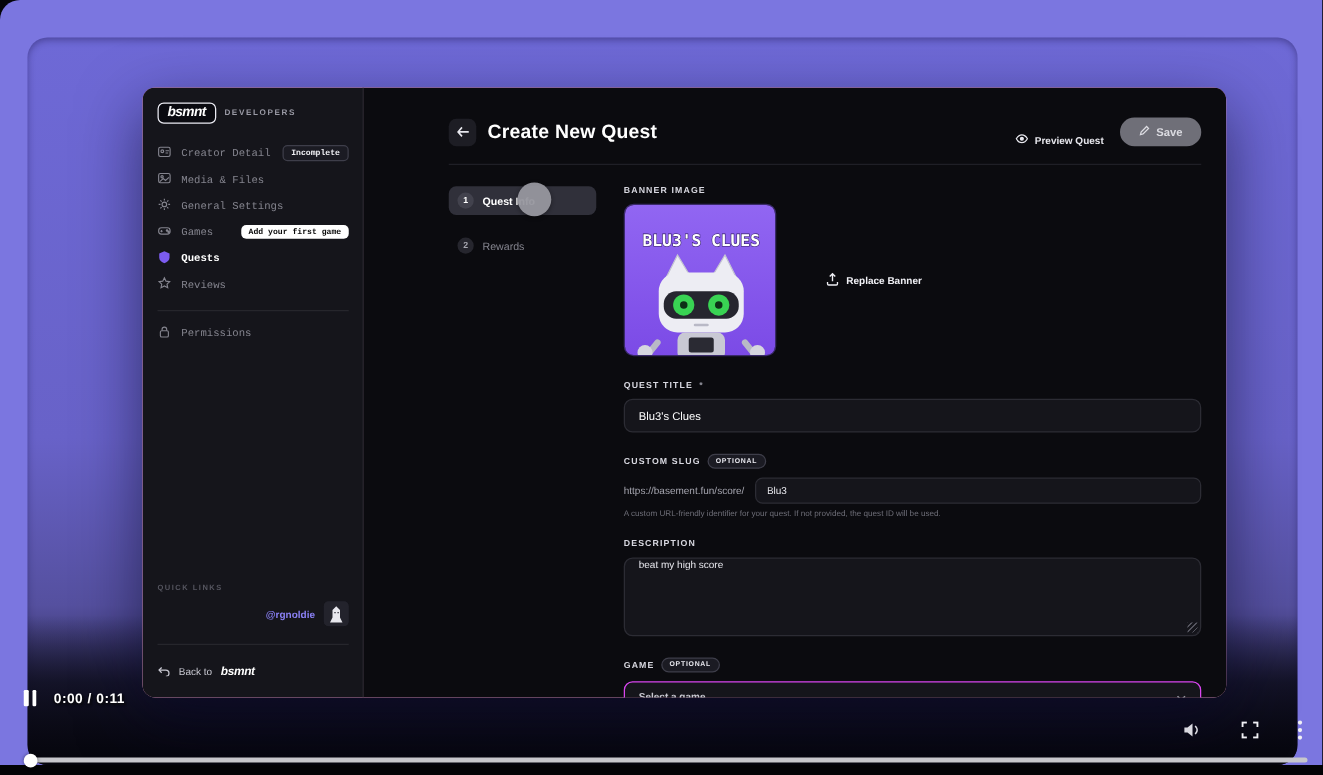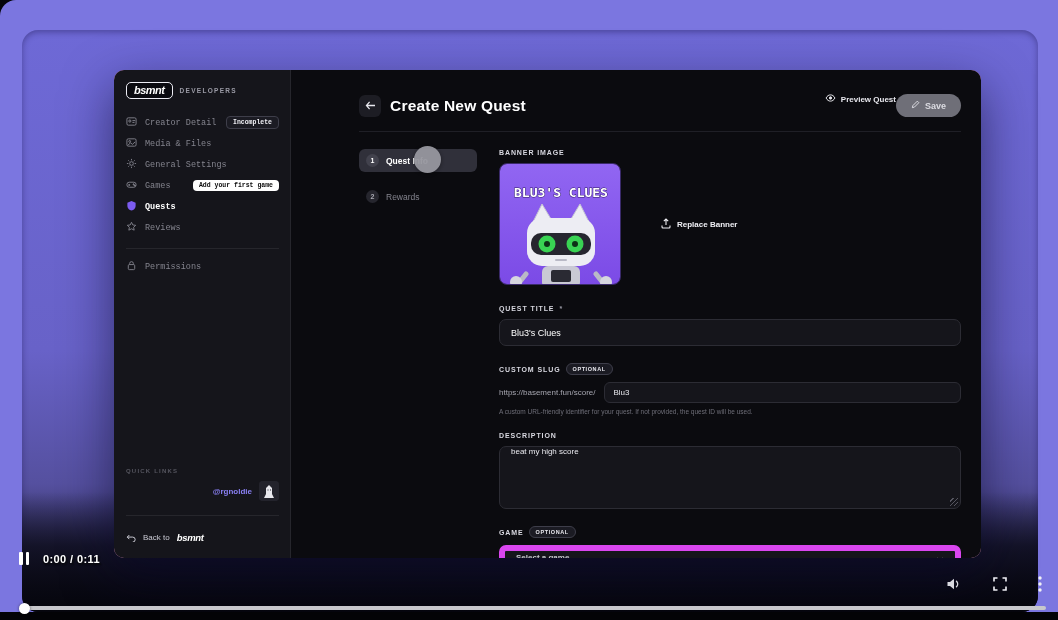--- a/index.html
+++ b/index.html
@@ -60,21 +60,21 @@
   .back-row { display:flex; align-items:center; gap:7px; border-top:1px solid #26262c; padding-top:12px; }
   .back-label { color:#c9c9d2; font-size:8px; }
   .back-logo { color:#fff; font-weight:800; font-style:italic; font-size:9.5px; letter-spacing:-.3px; }
 
   
   .main { flex:1; display:flex; flex-direction:column; background:#0b0b0f; min-width:0; }
   .main-header { display:flex; align-items:center; padding:24px 20px 14px 68px; }
   .back-btn { width:22px; height:22px; border-radius:6px; background:#1d1d24; display:flex;
     align-items:center; justify-content:center; margin-right:9px; cursor:pointer; flex-shrink:0; }
   .page-title { color:#fff; font-size:15.5px; font-weight:700; letter-spacing:.2px; }
-  .header-right { margin-left:auto; display:flex; align-items:flex-start; }
+  .header-right { margin-left:auto; display:flex; align-items:flex-end; gap:13px; }
   .preview-quest { display:flex; align-items:center; gap:5px; color:#e8e8ee;
     font-size:8px; font-weight:700; cursor:pointer; }
   .save-btn { background:#6f6f78; border-radius:13px; padding:6px 15px; display:flex;
     align-items:center; gap:5px; color:#dcdce2; font-size:9px; font-weight:700; cursor:pointer; }
   .header-rule { border-top:1px solid #1f1f26; margin:0 20px 0 68px; }
 
   .content { display:flex; padding:17px 20px 0 68px; gap:22px; flex:1; min-height:0; }
 
   
   .steps { width:118px; flex-shrink:0; display:flex; flex-direction:column; gap:13px; }
@@ -111,21 +111,21 @@
     color:#e8e8ee; font-size:8px; padding:0 9px; font-family:"Liberation Sans", sans-serif; outline:none; }
   .helper { color:#6e6e78; font-size:6.5px; }
 
   .desc-area { position:relative; }
   .textarea { width:100%; height:63px; background:#15151b; border:1px solid #2c2c34;
     border-radius:7px; color:#e8e8ee; font-size:8px; padding:0 11px; resize:none;
     font-family:"Liberation Sans", sans-serif; outline:none; display:block; }
   .resize-grip { position:absolute; right:3px; bottom:3px; width:8px; height:8px;
     background:repeating-linear-gradient(135deg, transparent 0 2px, #55555f 2px 3px); }
 
-  .select { height:24px; background:#15151b; border:6px solid #d946ef; border-radius:7px;
+  .select { height:24px; background:#15151b; border:1px solid #d946ef; border-radius:7px;
     display:flex; align-items:center; justify-content:space-between; padding:0 11px;
     margin-bottom:6px; cursor:pointer; }
   .select-value { color:#c9c9d2; font-size:8px; font-weight:700; }
 
   
   .player-controls-left { position:absolute; left:19px; top:552px; display:flex; align-items:center; gap:14px; z-index:5; }
   .pause-icon { display:flex; gap:3px; cursor:pointer; }
   .pause-icon i { display:block; width:3.5px; height:13px; background:#fff; border-radius:1px; }
   .time-display { color:#fff; font-size:11px; font-weight:700; letter-spacing:.4px;
     text-shadow:1px 1px 0 #0a0a12, -1px 1px 0 #0a0a12, 2px 2px 1px #0a0a12, 0 2px 2px #0a0a12; }

